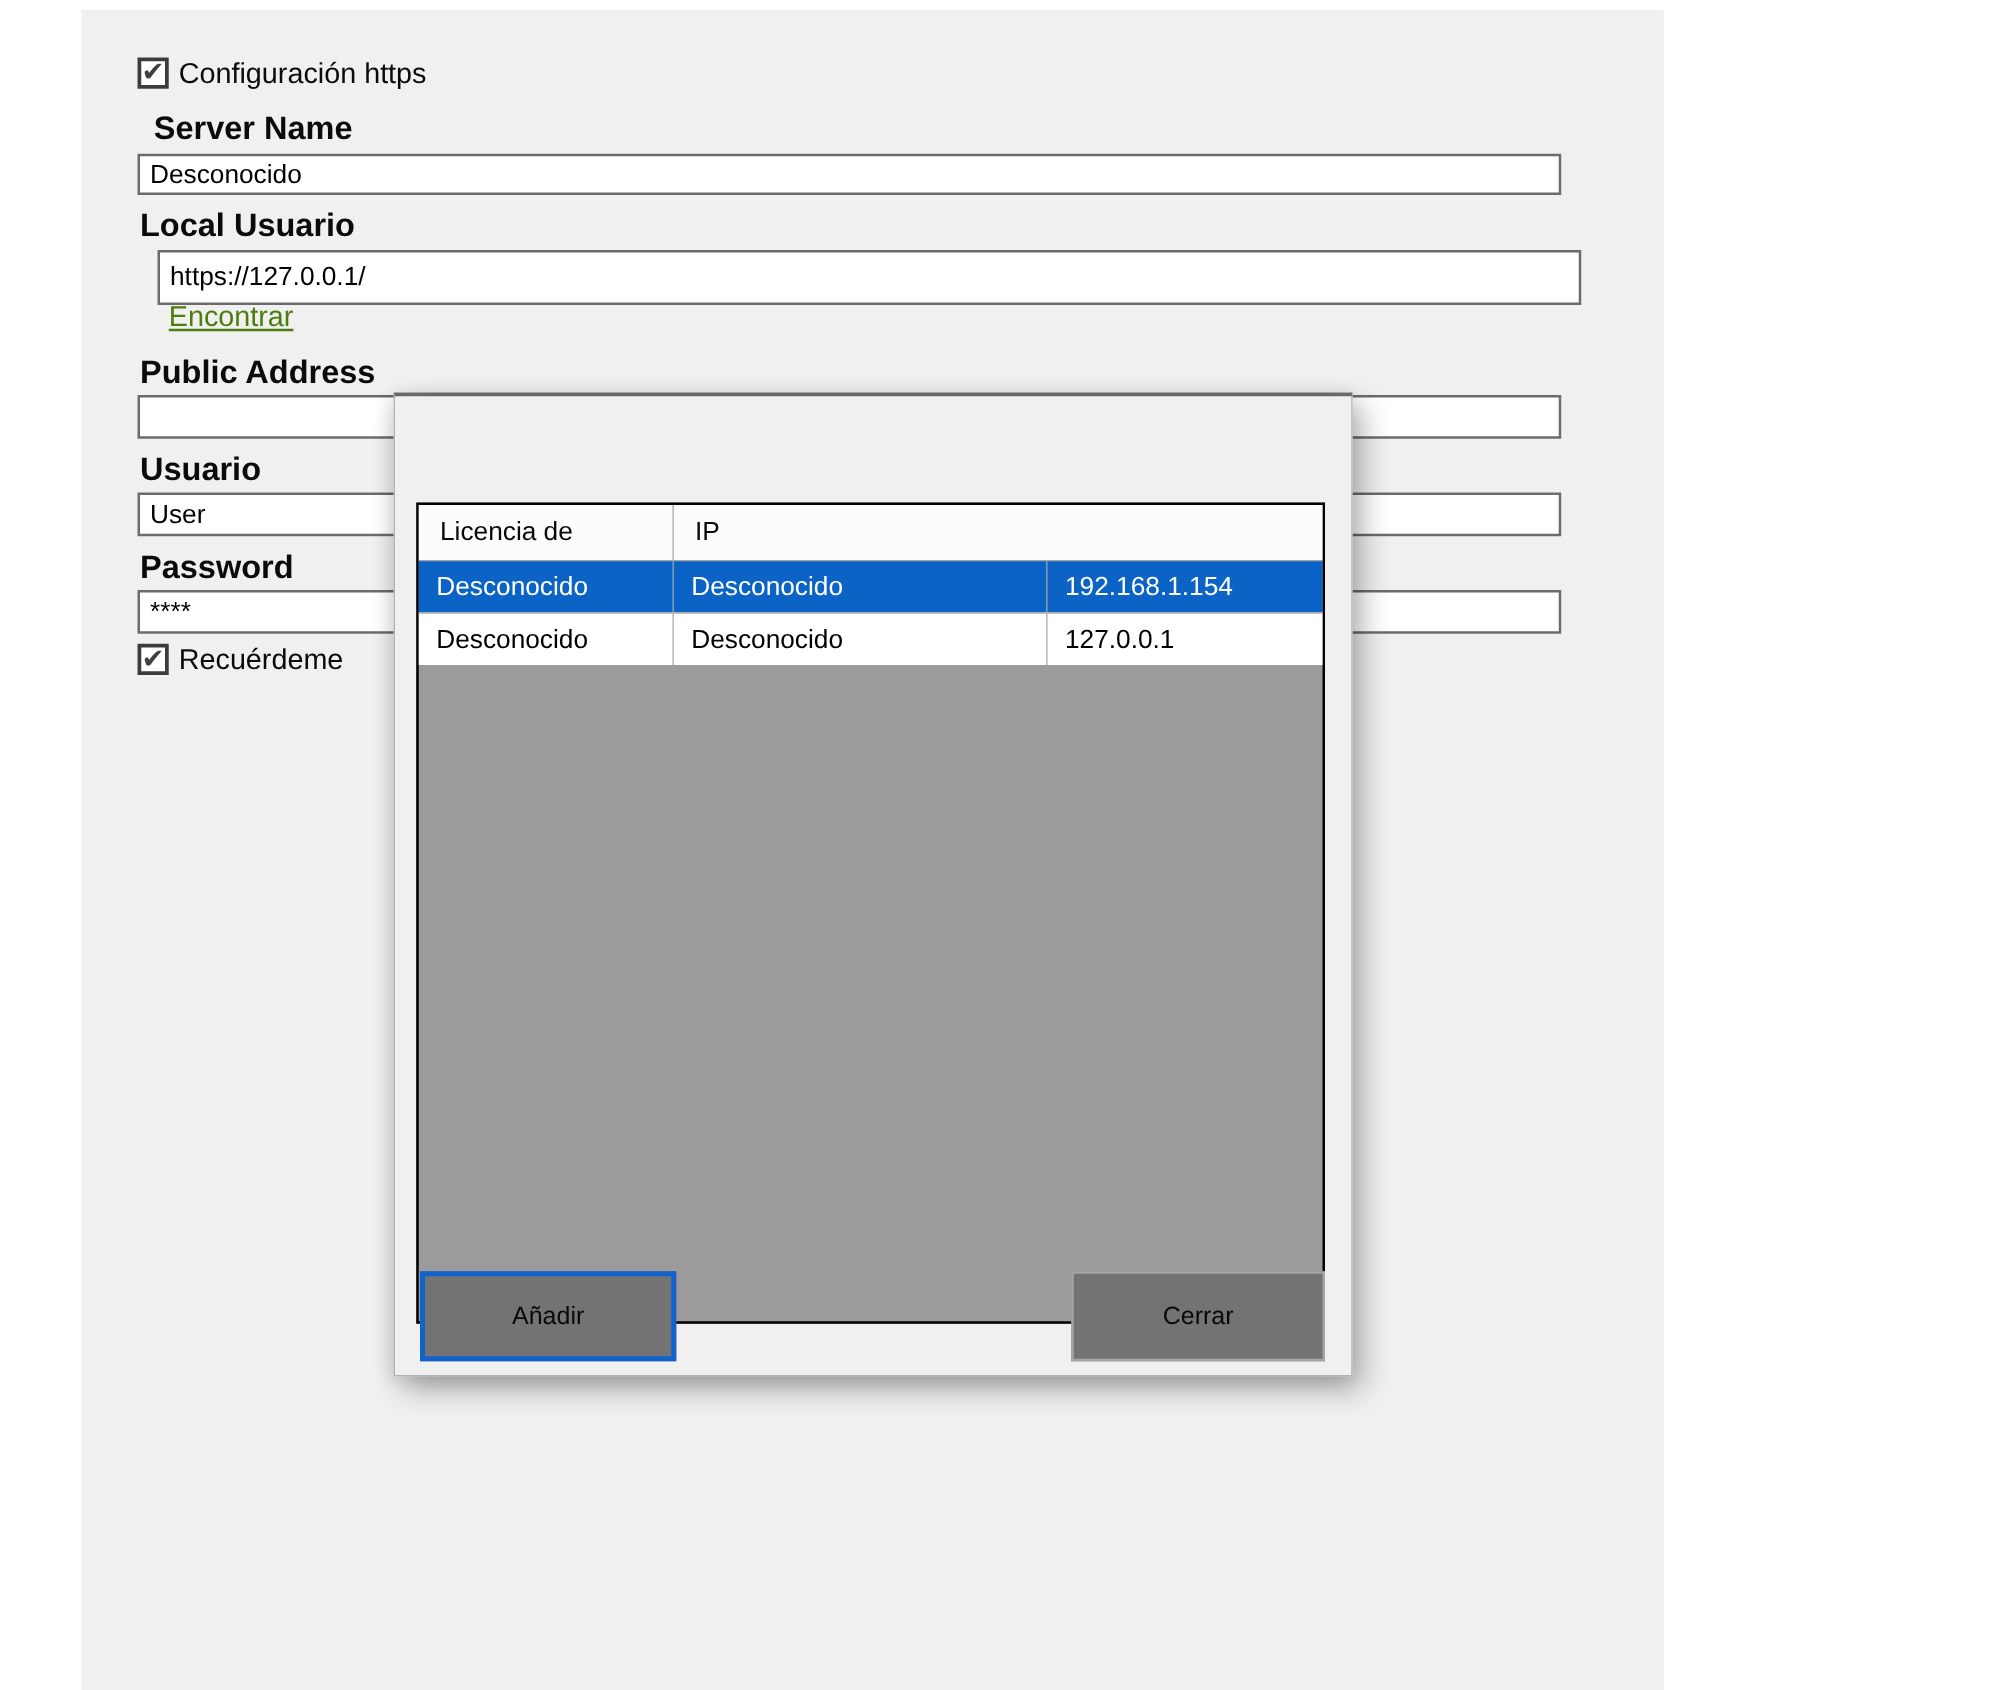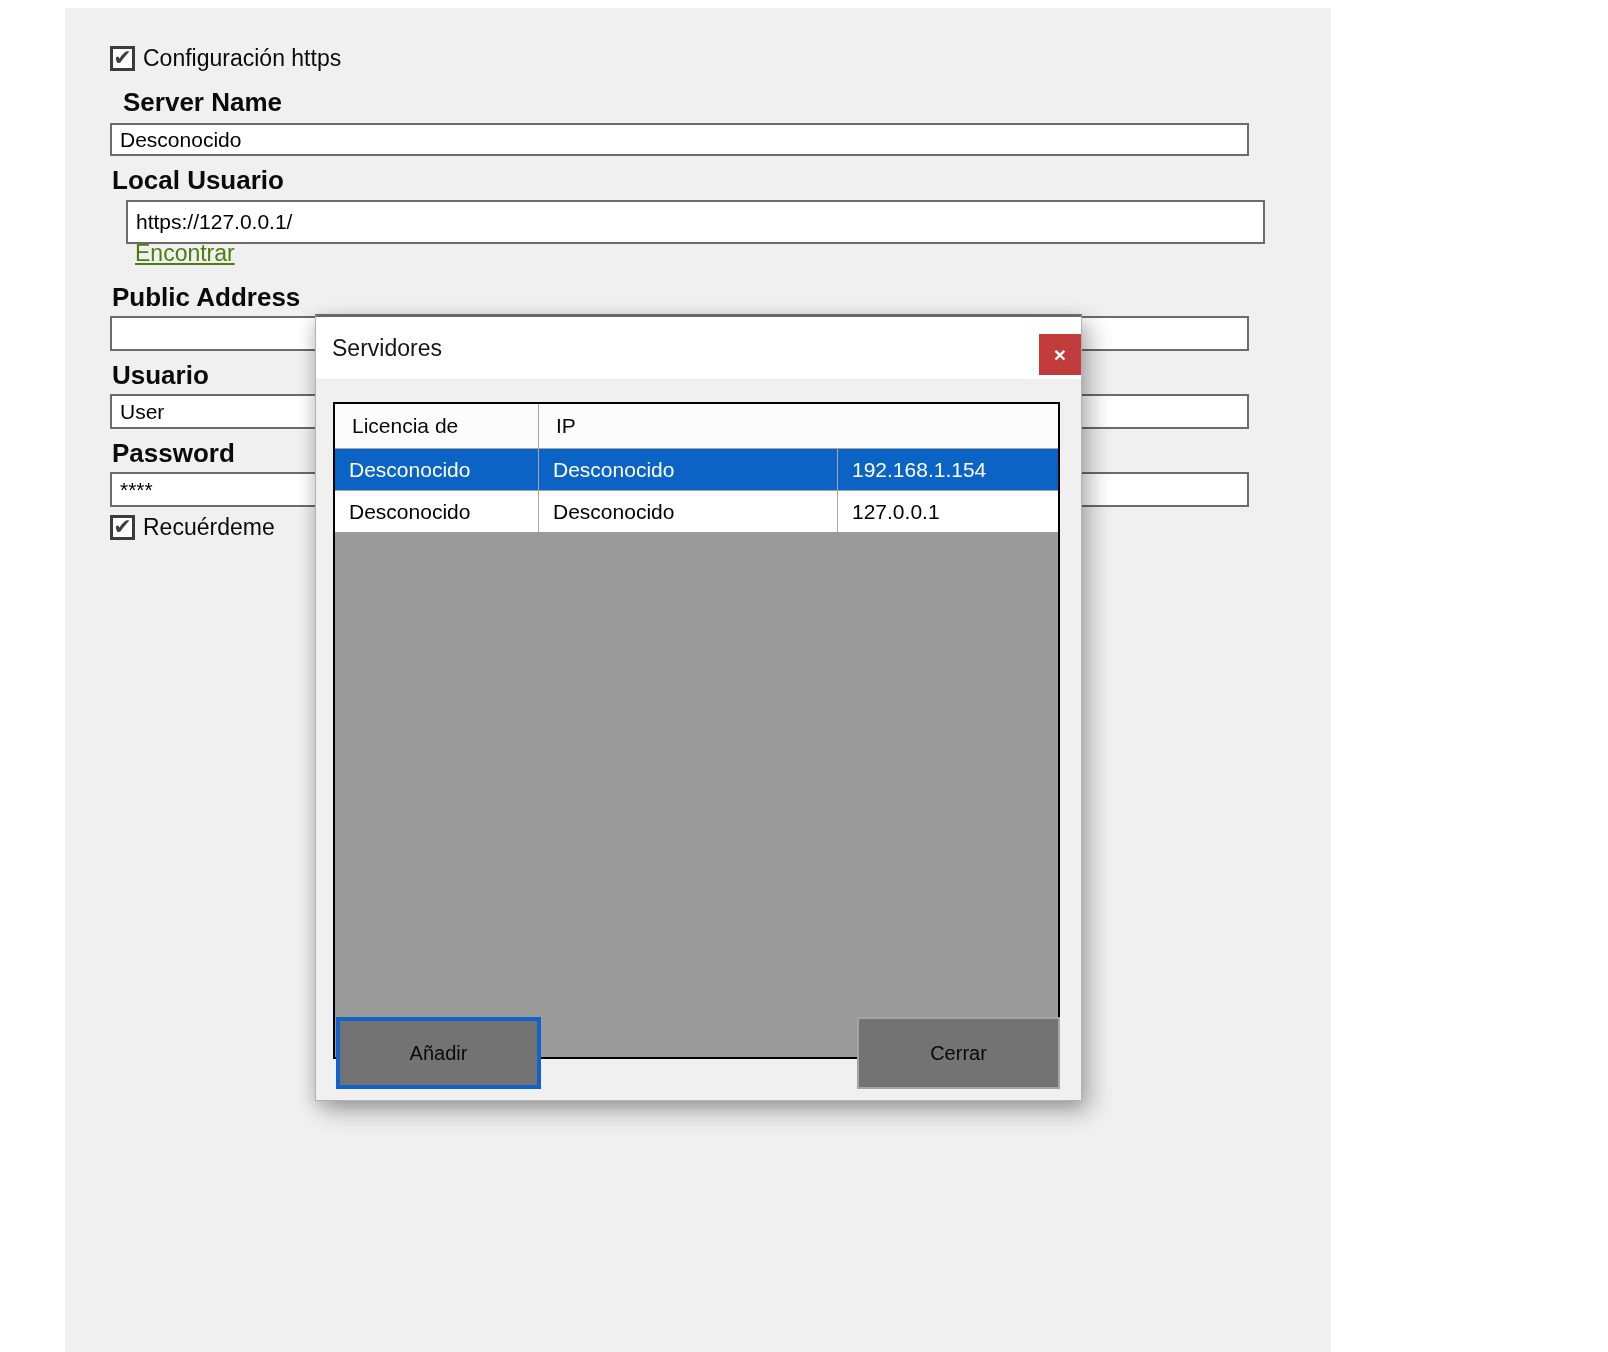--- a/index.html
+++ b/index.html
@@ -153,26 +153,20 @@
 <div class="abs form-label" style="left:112px; top:438px;">Password</div>
 <input class="abs tbox" style="left: 110px; top: 472px; width: 1139px; height: 35px;" value="****">
 
 <div class="abs checkbox" style="left:110px; top:515px;">
   <span class="mark">✔</span>
 </div>
 <div class="abs cb-label" style="left:143px; top:514px;">Recuérdeme</div>
 
 <div class="abs dialog">
 
-  <div class="dialog-titlebar">
-    <div class="dialog-title">Servidores</div>
-    <div class="dialog-close">
-      <span class="x">×</span>
-    </div>
-  </div>
 
   <div class="grid">
     <div class="grid-row grid-header">
       <div class="grid-cell col-0">Licencia de</div>
       <div class="grid-cell col-2">IP</div>
     </div>
     <div class="grid-row grid-datarow selected">
       <div class="grid-cell col-0">Desconocido</div>
       <div class="grid-cell col-1">Desconocido</div>
       <div class="grid-cell col-2">192.168.1.154</div>

